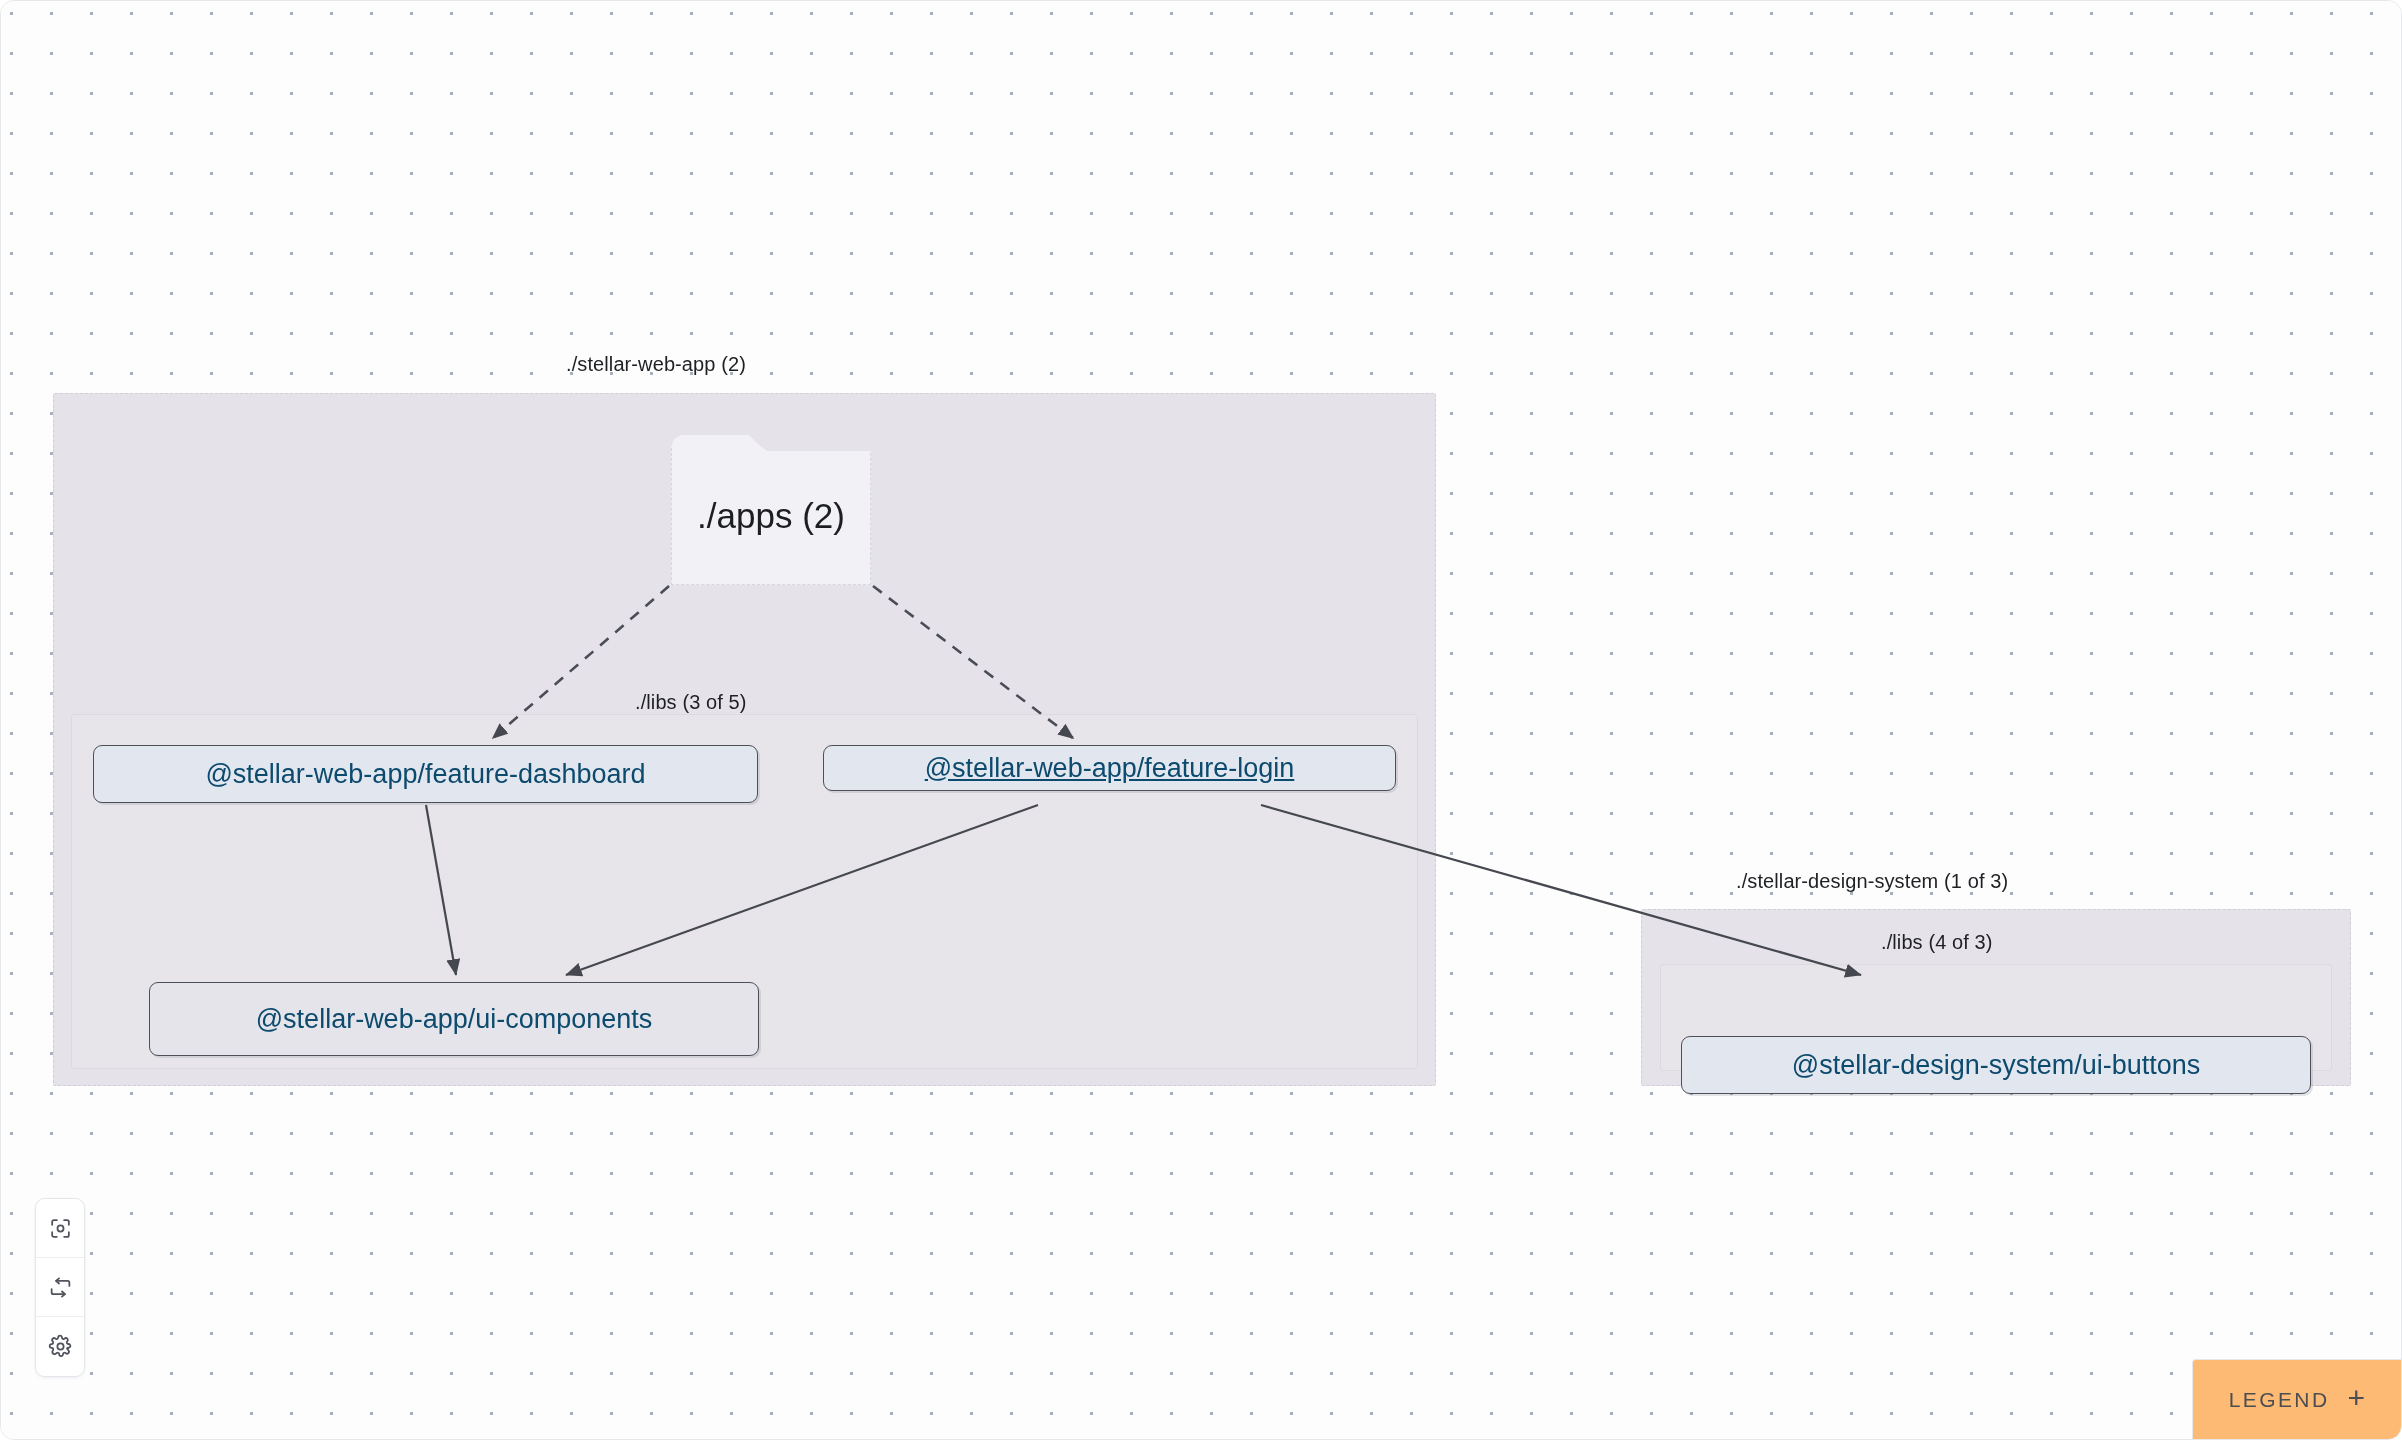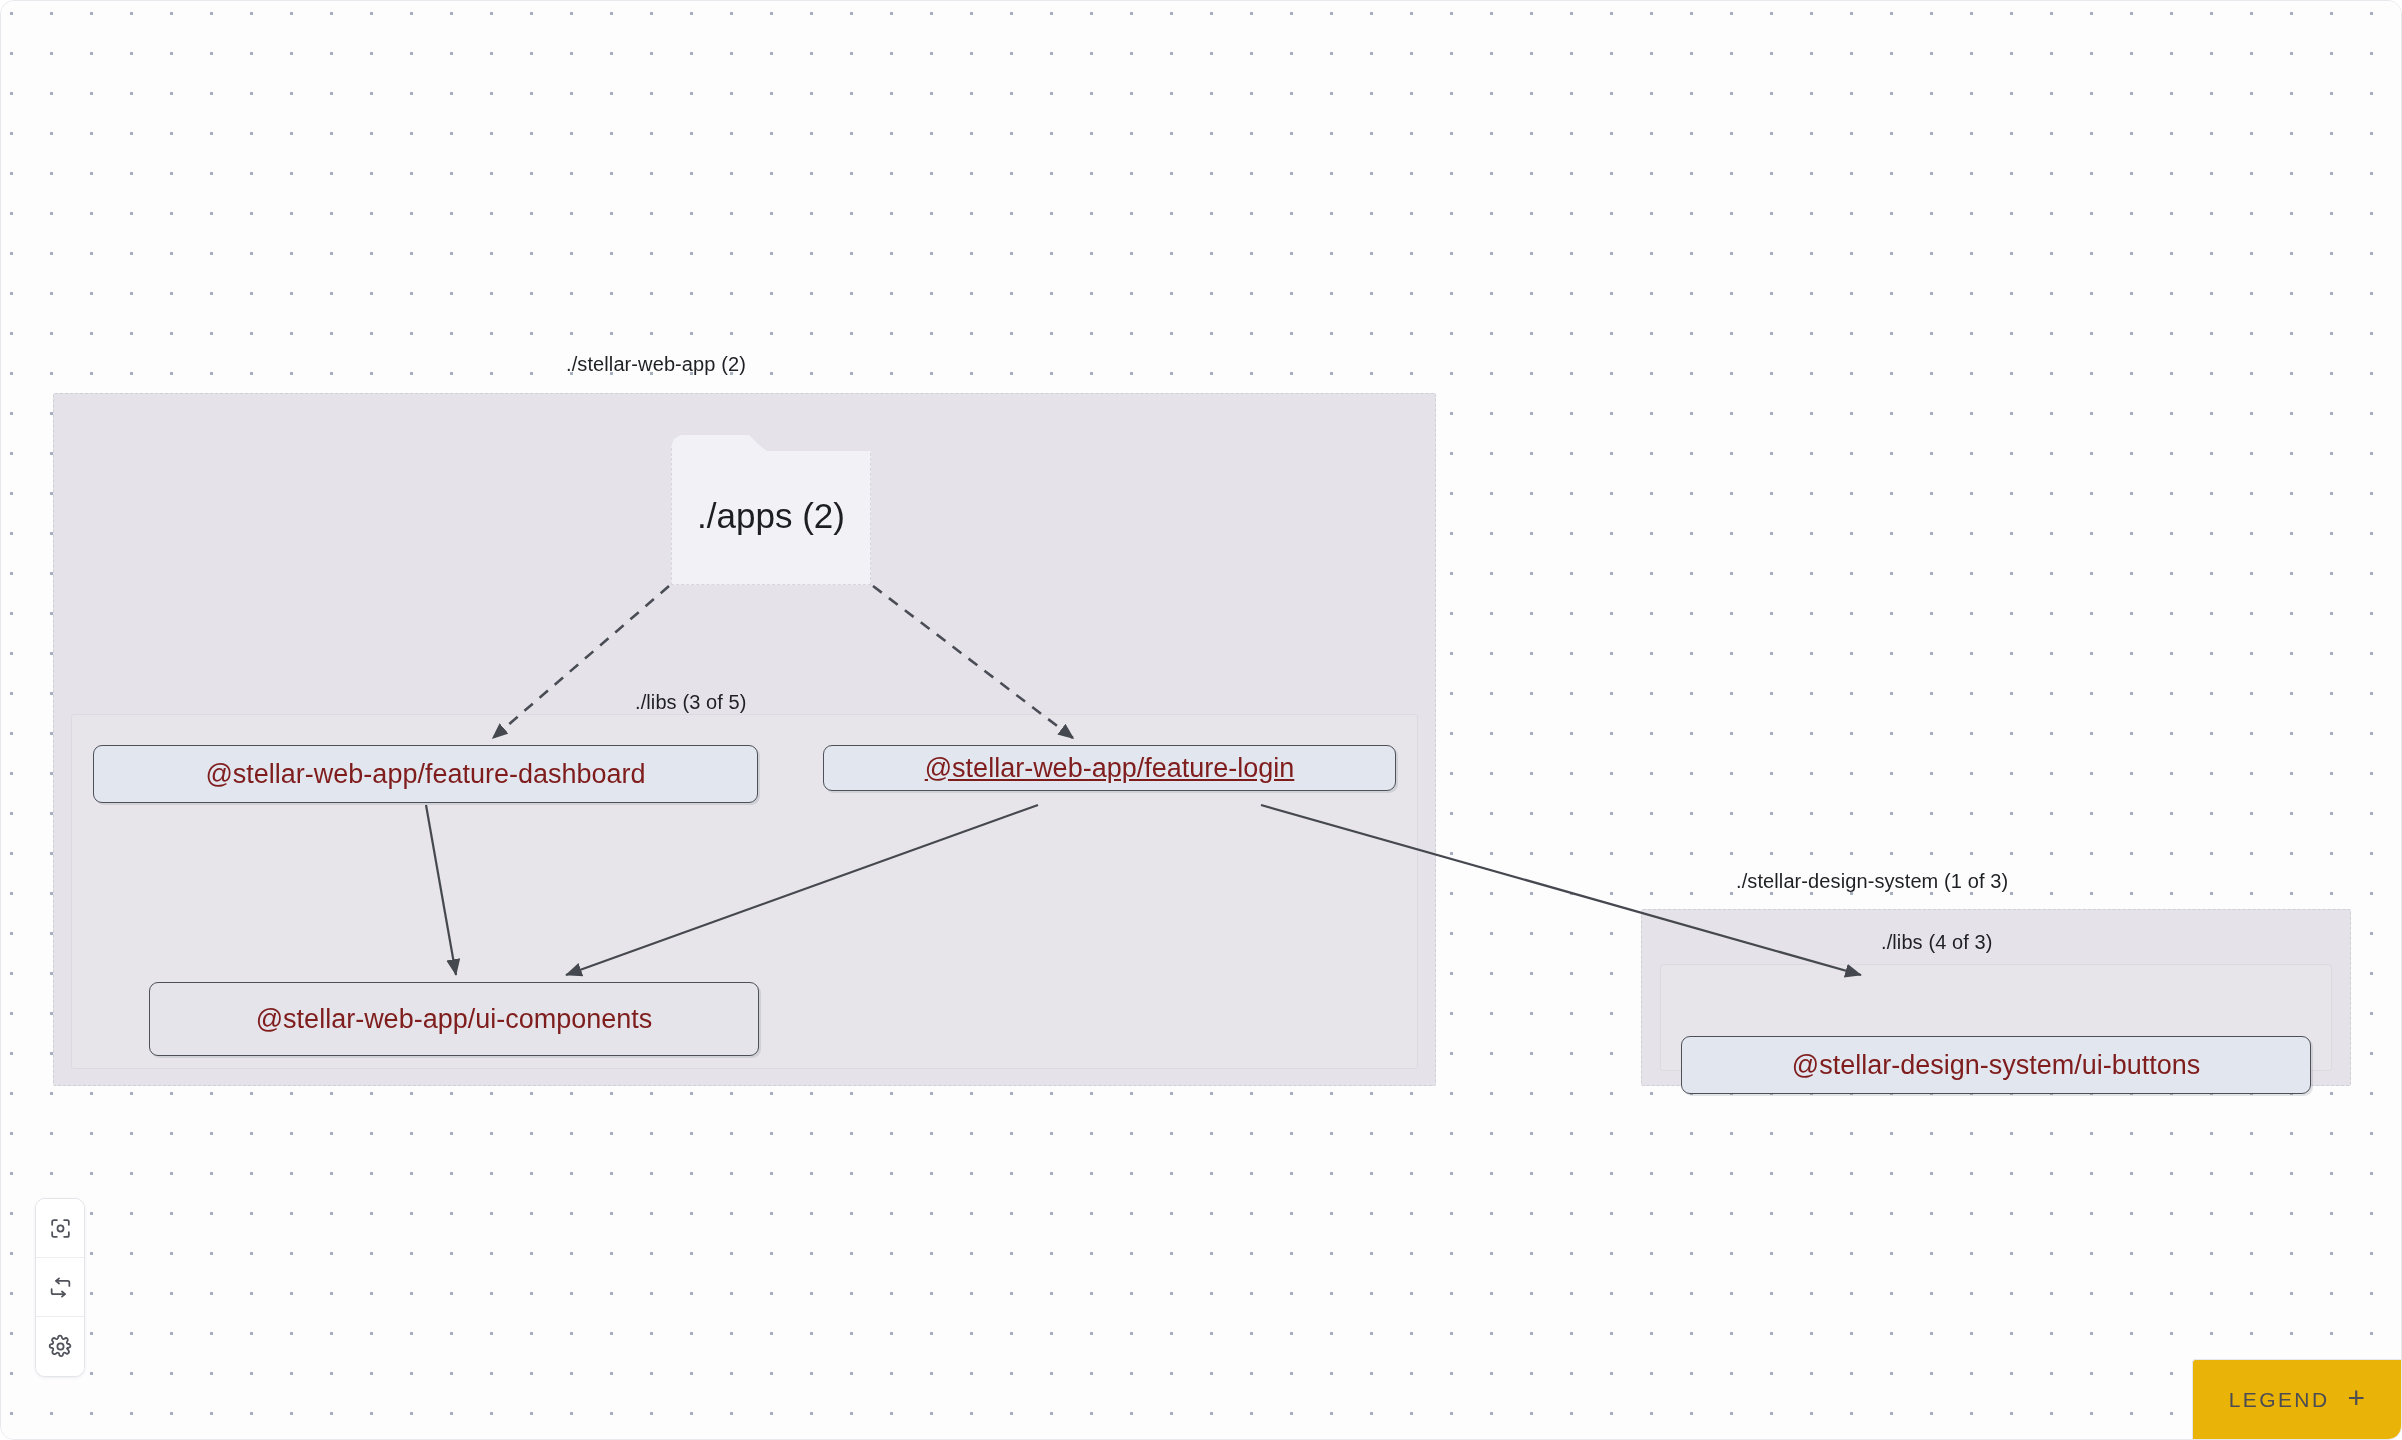--- a/index.html
+++ b/index.html
@@ -78,21 +78,21 @@
   .node {
     position: absolute;
     display: flex;
     align-items: center;
     justify-content: center;
     background: #e2e6ef;
     border: 1.4px solid #4d5058;
     border-radius: 9px;
     box-shadow: 2px 2px 0 rgba(120,124,138,.20);
     font-size: 27px;
-    color: #7f1d1d;
+    color: #0c4a6e;
     padding: 0 16px;
     white-space: nowrap;
   }
   .node.gray { background: #e4e4ea; }
 
   svg.edges {
     position: absolute;
     inset: 0;
     width: 2402px;
     height: 1440px;
@@ -129,21 +129,21 @@
     position: absolute;
     right: 0;
     bottom: 0;
     height: 80px;
     min-width: 180px;
     padding: 0 36px;
     display: flex;
     align-items: center;
     justify-content: center;
     gap: 18px;
-    background: #eab308;
+    background: #fdba74;
     border-left: 1px solid #e6e7ea;
     border-top: 1px solid #e6e7ea;
     border-top-left-radius: 4px;
     cursor: pointer;
   }
   #legend .lg-text {
     font-size: 21px;
     letter-spacing: 2.4px;
     color: #4b4d52;
   }

